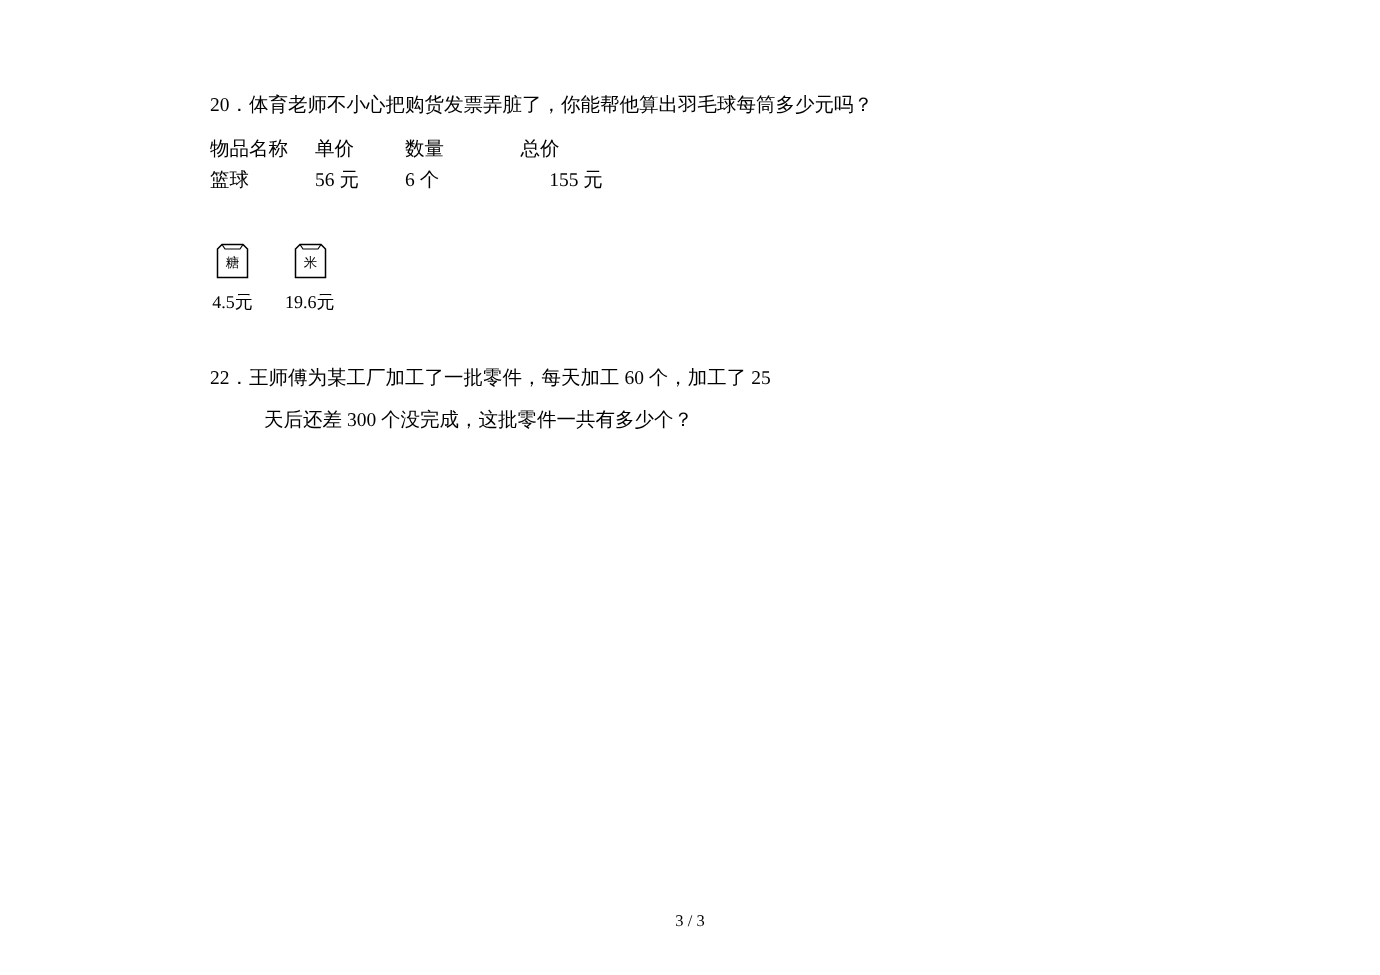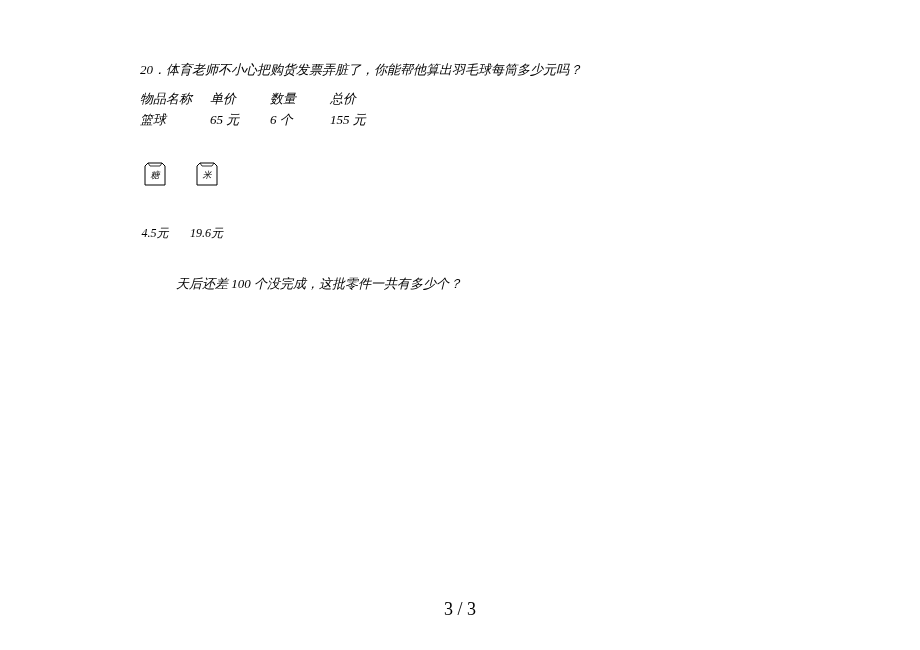--- a/index.html
+++ b/index.html
@@ -13,87 +13,85 @@
       background: #ffffff;
       font-family: "SimSun", "宋体", serif;
       font-size: 13px;
       color: #000000;
       position: relative;
       padding: 60px 140px 40px 140px;
     }
     .question {
       margin-bottom: 30px;
       line-height: 1.6;
-      font-style: italic;
     }
     .q-text {
       margin-bottom: 8px;
     }
     .indent {
       padding-left: 36px;
     }
     .table {
       margin-top: 6px;
       margin-bottom: 6px;
     }
     .table-row {
       display: flex;
       align-items: center;
     }
     .col1 { width: 70px; }
     .col2 { width: 60px; }
     .col3 { width: 60px; }
-    .col4 { width: 60px; }
+    .col4 { width: 60px; text-align: center; }
     .items-row {
       display: flex;
       gap: 20px;
       margin-top: 8px;
       margin-bottom: 6px;
     }
     .item {
       display: flex;
       flex-direction: column;
       align-items: center;
       gap: 4px;
     }
     .bag {
       width: 30px;
       height: 28px;
     }
     .price {
       font-size: 12px;
-      margin-top: 32px;
     }
     .footer {
       position: absolute;
       bottom: 30px;
       left: 50%;
       transform: translateX(-50%);
-      font-size: 18px;
+      font-size: 11px;
     }
   </style>
 </head>
 <body>
 
 <div class="question">
   <div class="q-text">
     <span>20．</span><span>体育老师不小心把购货发票弄脏了，你能帮他算出羽毛球每筒多少元吗？</span>
   </div>
   <div class="table">
     <div class="table-row">
       <span class="col1">物品名称</span>
       <span class="col2">单价</span>
       <span class="col3">数量</span>
       <span class="col4">总价</span>
     </div>
-    <div style="display:flex;align-items:center;">
+    <div style="display:flex;align-items:center;gap:24px;">
       <div>
         <div class="table-row">
           <span class="col1">篮球</span>
-          <span class="col2">65 元</span>
+          <span class="col2">56 元</span>
           <span class="col3">6 个</span>
         </div>
       </div>
       <span class="col4">155 元</span>
     </div>
   </div>
 </div>
 
 <div class="question">
   <div class="items-row">
@@ -110,16 +108,19 @@
         <path d="M 5 6 L 8 3 L 22 3 L 25 6 L 25 25 L 5 25 Z" fill="none" stroke="#000" stroke-width="1"></path>
         <path d="M 8 3 L 10 6 L 20 6 L 22 3" fill="none" stroke="#000" stroke-width="0.8"></path>
         <text x="15" y="18" font-size="9" text-anchor="middle" font-family="SimSun">米</text>
       </svg>
       <span class="price">19.6元</span>
     </div>
   </div>
 </div>
 
 <div class="question">
-  <div class="q-text indent">天后还差 100 个没完成，这批零件一共有多少个？</div>
+  <div class="q-text">
+    <span>22．</span><span>王师傅为某工厂加工了一批零件，每天加工 60 个，加工了 25</span>
+  </div>
+  <div class="q-text indent">天后还差 300 个没完成，这批零件一共有多少个？</div>
 </div>
 
 <div class="footer">3 / 3</div>
 
 </body></html>

